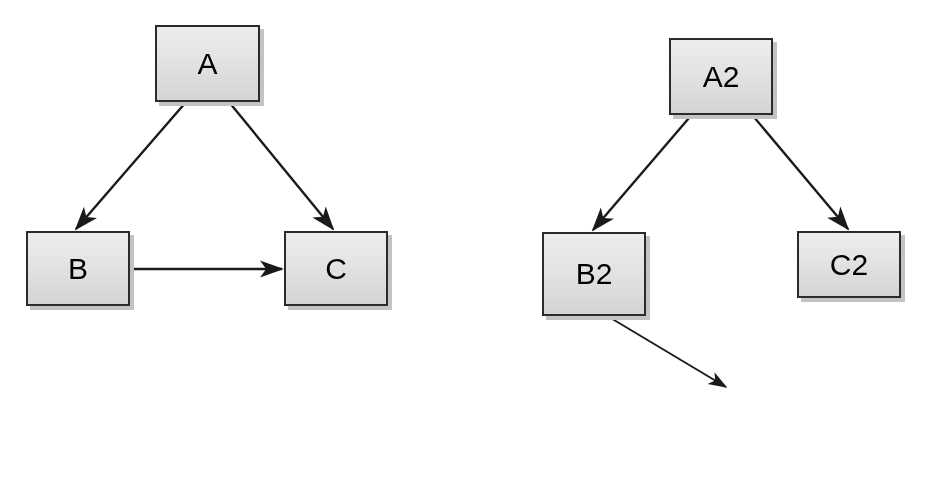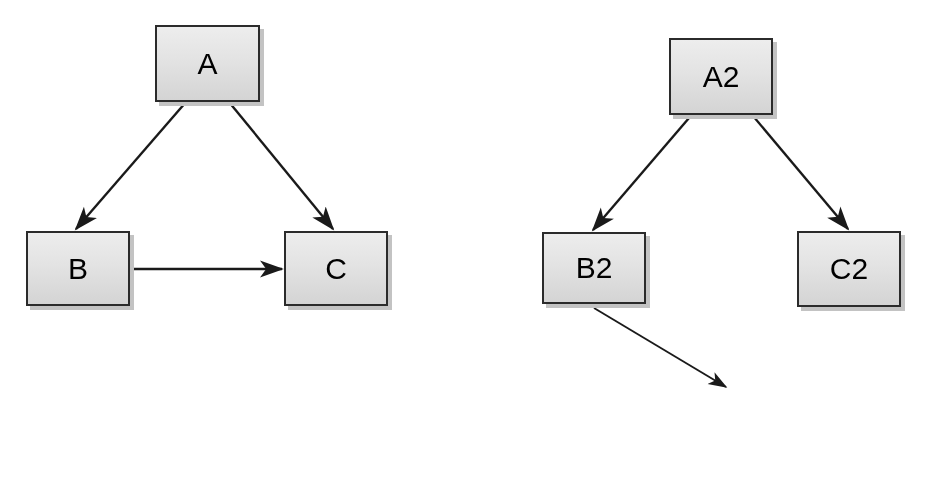--- a/index.html
+++ b/index.html
@@ -71,20 +71,20 @@
   <div class="node" style="left:26px; top:231px; width:104px; height:75px;">
     <span class="node-label">B</span>
   </div>
   <div class="node" style="left:284px; top:231px; width:104px; height:75px;">
     <span class="node-label">C</span>
   </div>
 
   <div class="node" style="left:669px; top:26px; width:104px; height:77px;margin-top:12px;">
     <span class="node-label">A2</span>
   </div>
-  <div class="node" style="left:542px; top:232px; width:104px; height:72px;">
+  <div class="node" style="left:542px; top:232px; width:104px; height:84px;">
     <span class="node-label">B2</span>
   </div>
-  <div class="node" style="left:797px; top:231px; width:104px; height:76px;align-items:center;">
+  <div class="node" style="left:797px; top:231px; width:104px; height:67px;align-items:center;">
     <span class="node-label">C2</span>
   </div>
 
 </div>
 
 </body></html>

